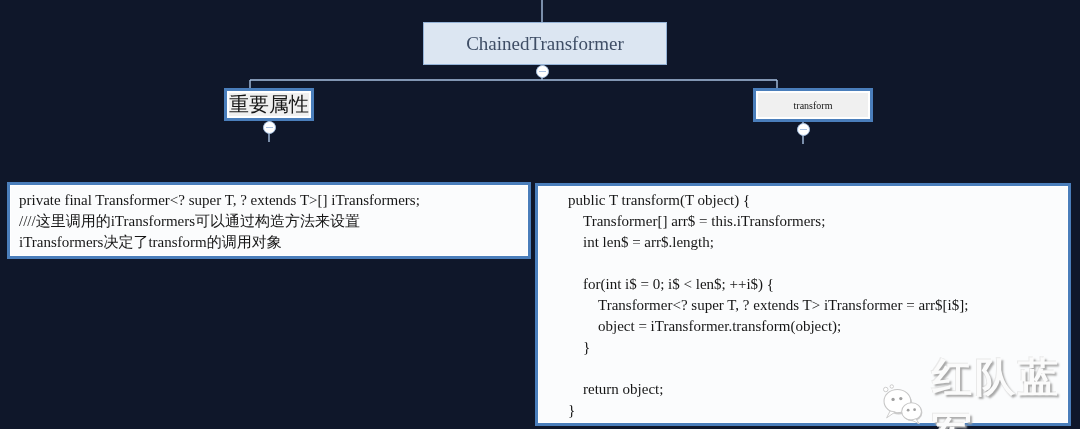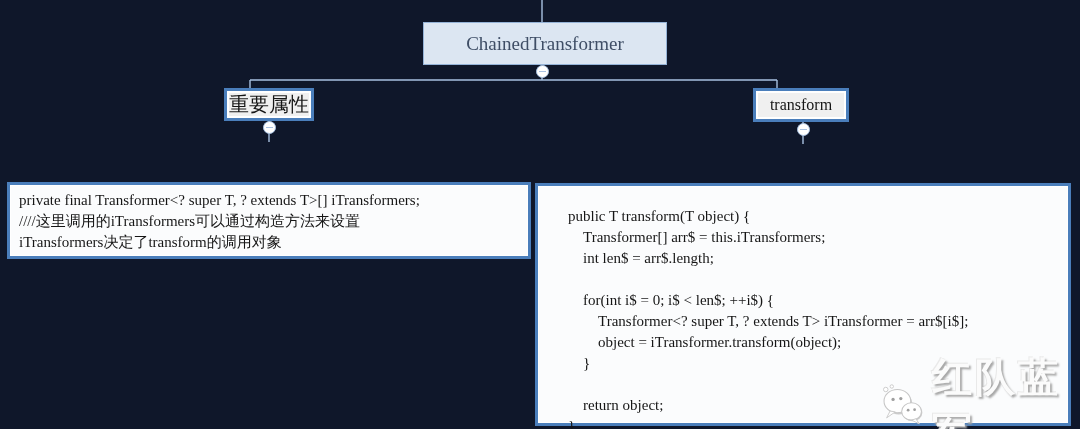--- a/index.html
+++ b/index.html
@@ -30,34 +30,34 @@
   }
 
   .sub-topic {
     background: var(--topic_fill, #f0f0f0);
     border: 3px solid var(--node_border, #4a7ebb);
     box-shadow: inset 0 0 0 2px #ffffff;
     color: var(--text, #1a1a1a);
     display: flex; align-items: center; justify-content: center;
   }
   .topic-left  { left: 224px; top: 88px; width: 90px;  height: 33px; font-size: 20px; }
-  .topic-right { left: 753px; top: 88px; width: 96px; height: 34px; font-size: 16px; }
+  .topic-right { left: 753px; top: 88px; width: 120px; height: 34px; font-size: 10px; }
 
   .note {
     background: var(--note_fill, #fbfcfd);
     border: 3px solid var(--node_border, #4a7ebb);
     box-shadow: inset 0 0 0 1px #ffffff;
     color: var(--text, #161616);
     font-size: 15px;
     line-height: 21px;
     margin-top: 40px;
   }
   .note-text { white-space: pre-wrap; }
   .note-left  { left: 7px;   top: 142px; width: 524px; height: 77px;  padding: 5px 8px 5px 9px; }
-  .note-right { left: 535px; top: 143px; width: 536px; height: 243px; padding: 20px 8px 4px 30px; }
+  .note-right { left: 535px; top: 143px; width: 536px; height: 243px; padding: 4px 8px 4px 30px; }
 
   .collapse {
     position: absolute;
     width: 11px; height: 11px;
     border: 1px solid var(--connector, #a9c2e2);
     border-radius: 50%;
     background: #fff;
     cursor: pointer;
   }
   .collapse .minus {

